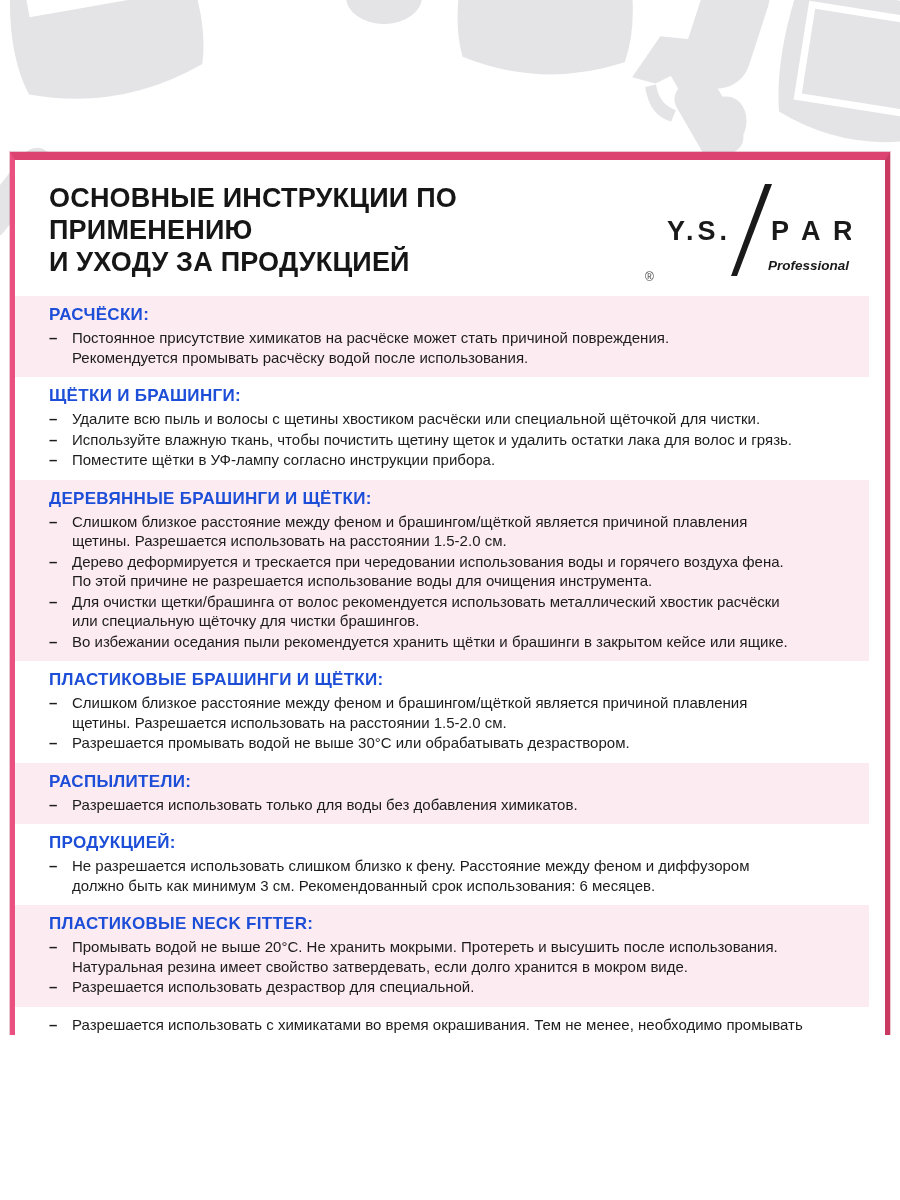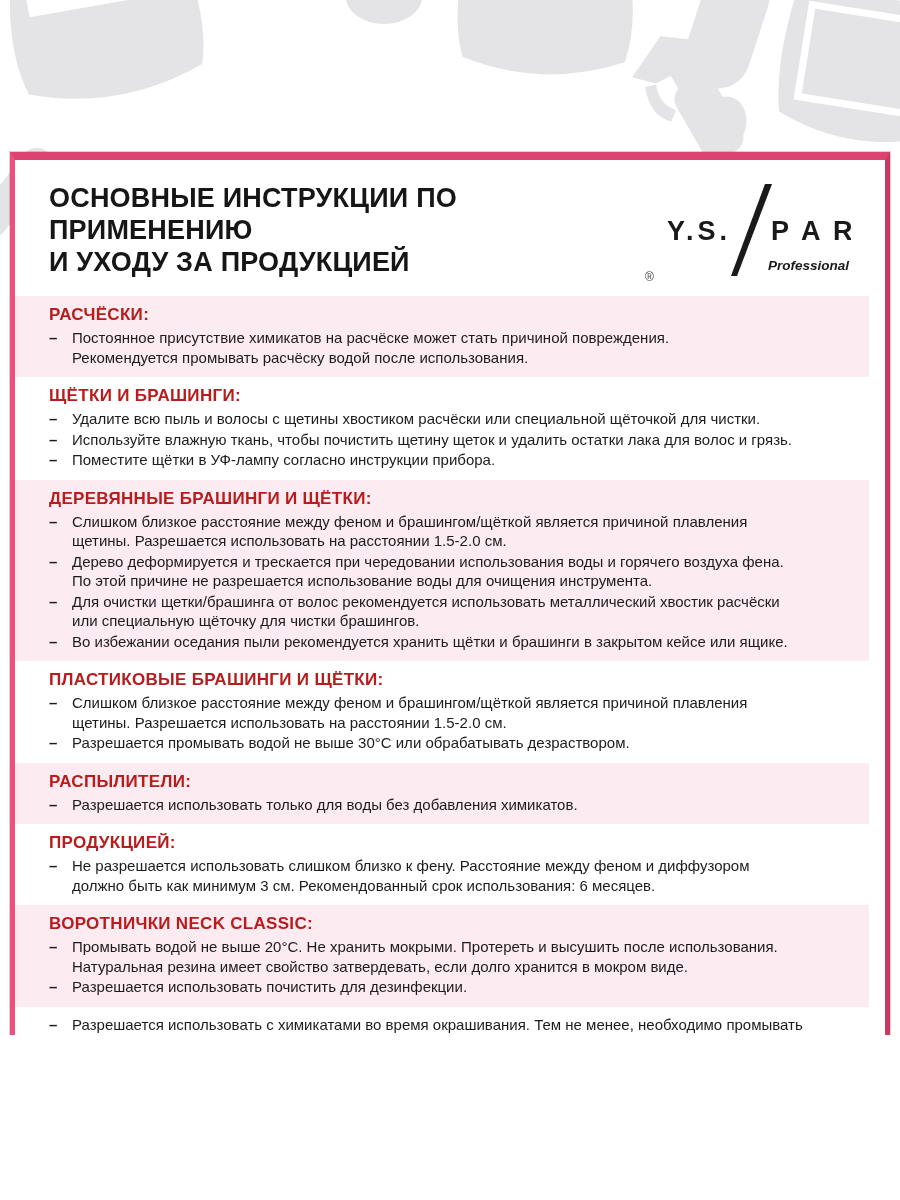--- a/index.html
+++ b/index.html
@@ -19,21 +19,21 @@
         border-right-color:#c93a61;box-shadow:0 0 0 1px rgba(170,30,70,.25);padding-bottom:6px;}
   .card-header{display:flex;align-items:flex-start;padding:22px 34px 16px 34px;}
   .page-title{font-size:27px;line-height:32px;font-weight:bold;color:#161616;letter-spacing:.2px;}
   .page-title span{display:block;}
   .brand-logo{margin-left:auto;position:relative;width:186px;margin-top:2px;flex:none;text-align:right;}
   .reg-mark{position:absolute;left:-20px;bottom:-4px;font-size:12px;color:#444;}
   
   .section{padding:7px 34px 9px 34px;}
   .tone-pink{background:#fcebf1;margin-right:16px;}
   .tone-white{background:#ffffff;}
-  .section-heading{font-size:17px;font-weight:bold;color:#b91c1c;letter-spacing:.3px;margin:2px 0 3px 0;}
+  .section-heading{font-size:17px;font-weight:bold;color:#1d4ed8;letter-spacing:.3px;margin:2px 0 3px 0;}
   .bullet{display:flex;gap:11px;font-size:15px;line-height:19.5px;color:#1c1c1c;margin:1px 0;}
   .bullet .dash{flex:none;width:12px;font-weight:bold;}
   .bullet .btxt{white-space:pre-line;}
 </style>
 </head>
 <body>
 
 <div class="canvas">
 
   <div class="wm" style="left:8px;top:-28px;width:200px;height:128px;transform:rotate(-10deg);">
@@ -226,30 +226,30 @@
     <div class="section-heading">ПРОДУКЦИЕЙ:</div>
     <div>
             <div class="bullet">
     <span class="dash">–</span>
     <span class="btxt">Не разрешается использовать слишком близко к фену. Расстояние между феном и диффузором
 должно быть как минимум 3 см. Рекомендованный срок использования: 6 месяцев.</span>
   </div>
           </div>
   </div>
         <div class="section tone-pink">
-    <div class="section-heading">ВОРОТНИЧКИ NECK CLASSIC:</div>
+    <div class="section-heading">ПЛАСТИКОВЫЕ NECK FITTER:</div>
     <div>
             <div class="bullet">
     <span class="dash">–</span>
     <span class="btxt">Промывать водой не выше 20°C. Не хранить мокрыми. Протереть и высушить после использования.
 Натуральная резина имеет свойство затвердевать, если долго хранится в мокром виде.</span>
   </div>
             <div class="bullet">
     <span class="dash">–</span>
-    <span class="btxt">Разрешается использовать почистить для дезинфекции.</span>
+    <span class="btxt">Разрешается использовать дезраствор для специальной.</span>
   </div>
           </div>
   </div>
         <div class="section tone-white">
     <div>
             <div class="bullet">
     <span class="dash">–</span>
     <span class="btxt">Разрешается использовать с химикатами во время окрашивания. Тем не менее, необходимо промывать
 и просушивать зажимы после использования во избежание изменений функциональности.</span>
   </div>

